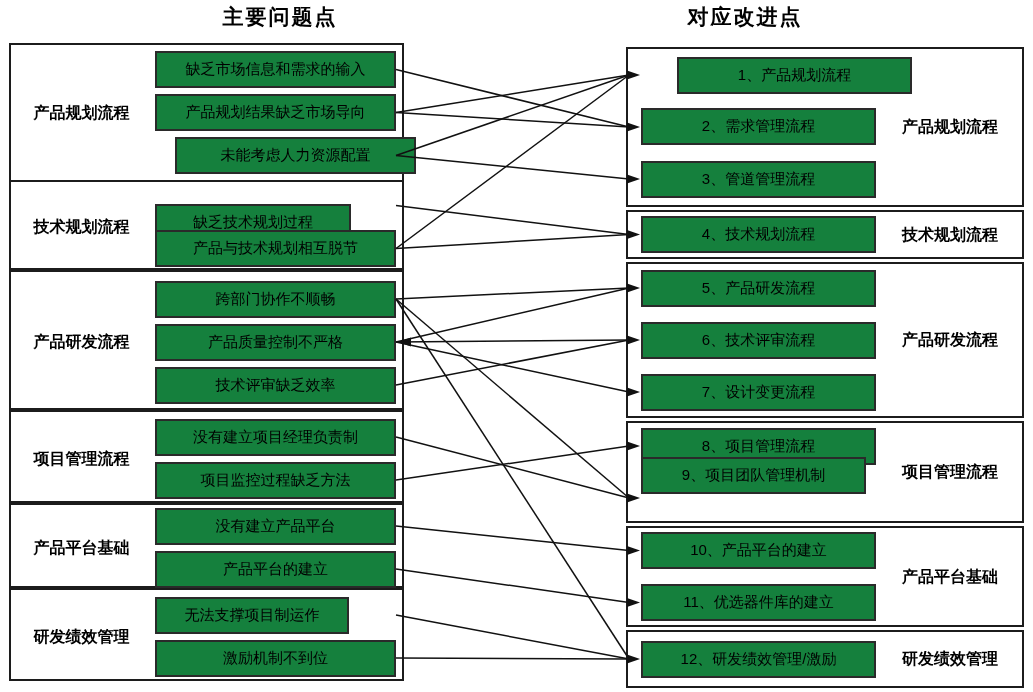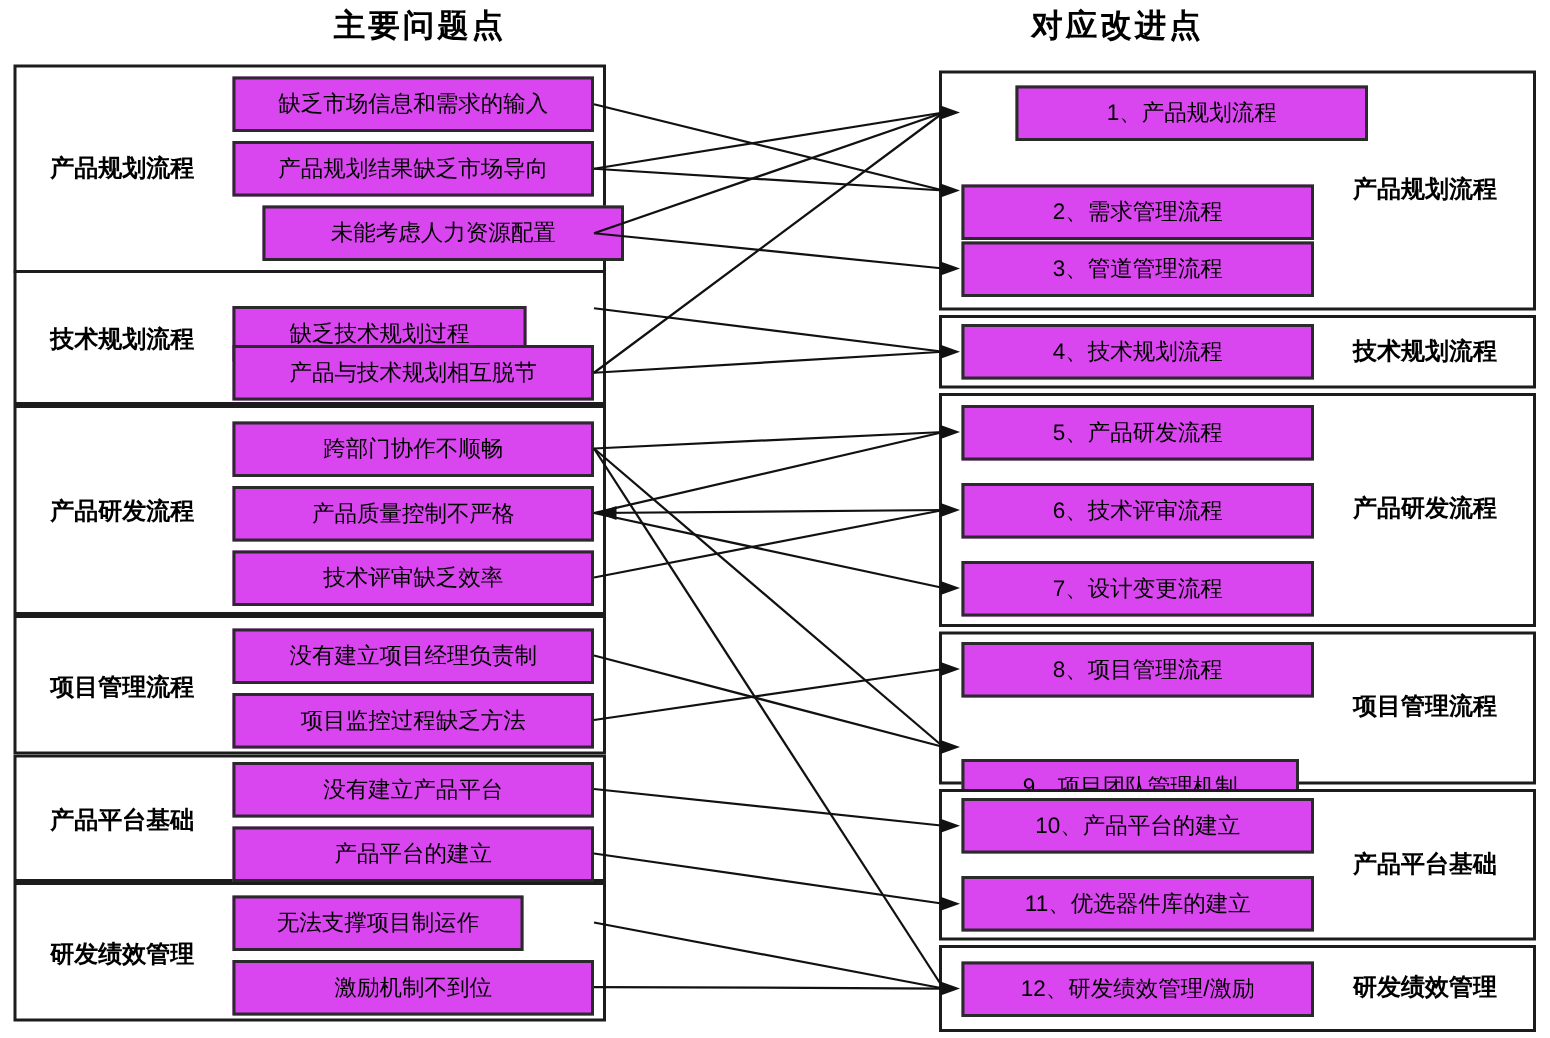--- a/index.html
+++ b/index.html
@@ -1,21 +1,21 @@
 <!DOCTYPE html>
 <html><head>
 <meta charset="utf-8">
 <style>
   html,body{margin:0;padding:0;background:#ffffff;}
   body{font-family:"Liberation Sans","DejaVu Sans",sans-serif;}
   #canvas{position:relative;width:1033px;height:692px;background:#ffffff;overflow:hidden;}
   .title{position:absolute;top:3px;font-size:21px;font-weight:bold;color:#000;text-align:center;letter-spacing:2px;}
   .section{position:absolute;border:2px solid #1c1c1c;background:#ffffff;box-sizing:border-box;}
   .cat-label{position:absolute;font-size:16px;font-weight:bold;color:#000;text-align:center;line-height:1.1;}
-  .item-box{position:absolute;border:2px solid #2a2a2a;background:#d946ef;box-sizing:border-box;
+  .item-box{position:absolute;border:2px solid #2a2a2a;background:#15803d;box-sizing:border-box;
             display:flex;align-items:center;justify-content:center;
             font-size:15px;color:#000;white-space:nowrap;}
   #wires{position:absolute;left:0;top:0;width:1033px;height:692px;pointer-events:none;}
 </style>
 </head>
 <body>
 
 <div id="canvas">
   <div class="title" style="left:620px;width:250px;">对应改进点</div>
   <div class="title" style="left:155px;width:250px;">主要问题点</div>
@@ -43,34 +43,34 @@
       <div class="cat-label" style="left: 10px; width: 143px; top: 538.5px;">产品平台基础</div>
       <div class="item-box" style="left: 155px; top: 507.5px; width: 241px; height: 37px;">没有建立产品平台</div>
       <div class="item-box" style="left: 155px; top: 550.5px; width: 241px; height: 37px;">产品平台的建立</div>
       <div class="section" style="left: 9px; top: 590px; width: 395px; height: 93px; margin-top: -2px;"></div>
       <div class="cat-label" style="left: 10px; width: 143px; top: 627.5px;">研发绩效管理</div>
       <div class="item-box" style="left: 155px; top: 596.5px; width: 194px; height: 37px;">无法支撑项目制运作</div>
       <div class="item-box" style="left: 155px; top: 639.5px; width: 241px; height: 37px;">激励机制不到位</div>
       <div class="section" style="left: 626px; top: 47px; width: 398px; height: 160px;"></div>
       <div class="cat-label" style="left: 878px; width: 144px; top: 118px;">产品规划流程</div>
       <div class="item-box" style="left: 641px; top: 56.5px; width: 235px; height: 37px; margin-left: 36px;">1、产品规划流程</div>
-      <div class="item-box" style="left: 641px; top: 123px; width: 235px; height: 37px;">2、需求管理流程</div>
+      <div class="item-box" style="left: 641px; top: 108px; width: 235px; height: 37px;">2、需求管理流程</div>
       <div class="item-box" style="left: 641px; top: 160.5px; width: 235px; height: 37px;">3、管道管理流程</div>
       <div class="section" style="left: 626px; top: 210px; width: 398px; height: 49px;"></div>
       <div class="cat-label" style="left: 878px; width: 144px; top: 225.5px;">技术规划流程</div>
       <div class="item-box" style="left: 641px; top: 216px; width: 235px; height: 37px;">4、技术规划流程</div>
       <div class="section" style="left: 626px; top: 262px; width: 398px; height: 156px;"></div>
       <div class="cat-label" style="left: 878px; width: 144px; top: 331px;">产品研发流程</div>
       <div class="item-box" style="left: 641px; top: 269.5px; width: 235px; height: 37px;">5、产品研发流程</div>
       <div class="item-box" style="left: 641px; top: 321.5px; width: 235px; height: 37px;">6、技术评审流程</div>
       <div class="item-box" style="left: 641px; top: 373.5px; width: 235px; height: 37px;">7、设计变更流程</div>
       <div class="section" style="left: 626px; top: 421px; width: 398px; height: 102px;"></div>
       <div class="cat-label" style="left: 878px; width: 144px; top: 463px;">项目管理流程</div>
       <div class="item-box" style="left: 641px; top: 427.5px; width: 235px; height: 37px;">8、项目管理流程</div>
-      <div class="item-box" style="left: 641px; top: 506px; width: 225px; height: 37px;">9、项目团队管理机制</div>
+      <div class="item-box" style="left: 641px; top: 457px; width: 225px; height: 37px;">9、项目团队管理机制</div>
       <div class="section" style="left: 626px; top: 526px; width: 398px; height: 101px;"></div>
       <div class="cat-label" style="left: 878px; width: 144px; top: 567.5px;">产品平台基础</div>
       <div class="item-box" style="left: 641px; top: 532px; width: 235px; height: 37px;">10、产品平台的建立</div>
       <div class="item-box" style="left: 641px; top: 584px; width: 235px; height: 37px;">11、优选器件库的建立</div>
       <div class="section" style="left: 626px; top: 630px; width: 398px; height: 58px;"></div>
       <div class="cat-label" style="left: 878px; width: 144px; top: 650px;">研发绩效管理</div>
       <div class="item-box" style="left: 641px; top: 640.5px; width: 235px; height: 37px;">12、研发绩效管理/激励</div>
     </div>
 
   <svg id="wires" viewBox="0 0 1033 692" xmlns="http://www.w3.org/2000/svg">

